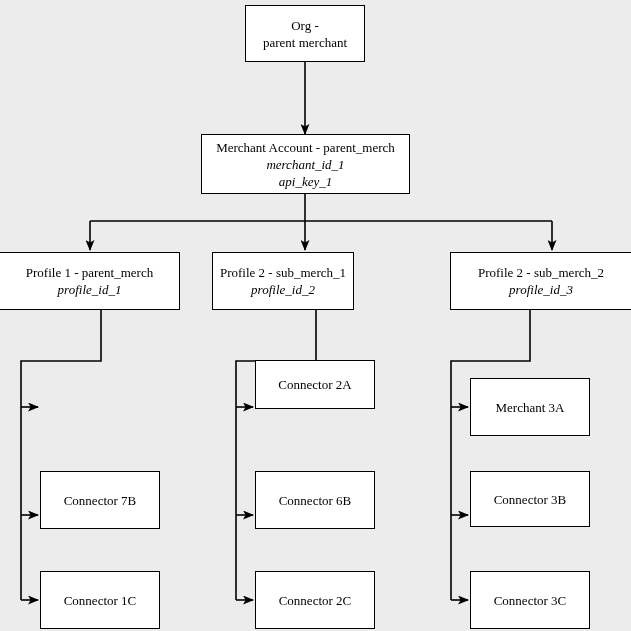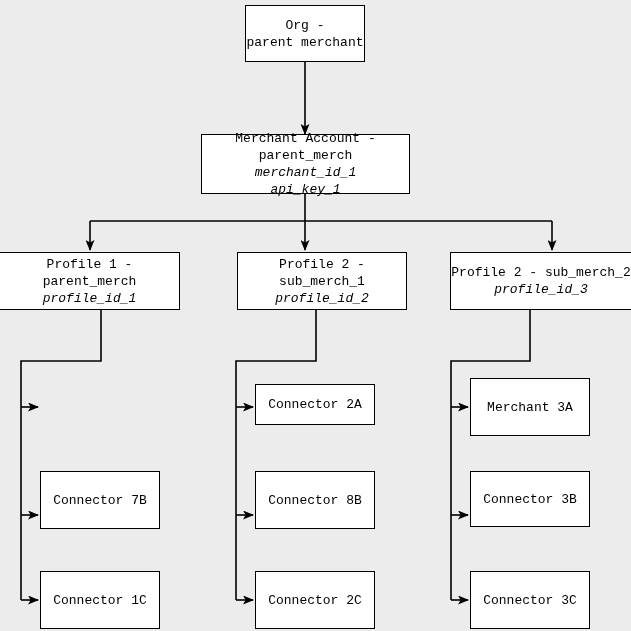--- a/index.html
+++ b/index.html
@@ -6,21 +6,21 @@
     margin: 0;
     padding: 0;
     background: #ececec;
   }
   #canvas {
     position: relative;
     width: 631px;
     height: 631px;
     background: #ececec;
     overflow: hidden;
-    font-family: Liberation Mono, monospace;
+    font-family: Liberation Serif, serif;
   }
   .node {
     position: absolute;
     background: #ffffff;
     border: 1.6px solid #000000;
     box-sizing: border-box;
     display: flex;
     flex-direction: column;
     align-items: center;
     justify-content: center;
@@ -104,42 +104,42 @@
     <div>Merchant Account - parent_merch</div>
     <div class="ital">merchant_id_1</div>
     <div class="ital">api_key_1</div>
   </div>
 
   <div class="node" style="left:-1px; top:252px; width:181px; height:58px;">
     <div>Profile 1 - parent_merch</div>
     <div class="ital">profile_id_1</div>
   </div>
 
-  <div class="node" style="left:237px; top:252px; width:170px; height:58px;">
+  <div class="node" style="left:212px; top:252px; width:142px; height:58px;">
     <div>Profile 2 - sub_merch_1</div>
     <div class="ital">profile_id_2</div>
   </div>
 
   <div class="node" style="left:450px; top:252px; width:182px; height:58px;">
     <div>Profile 2 - sub_merch_2</div>
     <div class="ital">profile_id_3</div>
   </div>
 
   <div class="node" style="left:40px; top:471px; width:120px; height:58px;">
     <div>Connector 7B</div>
   </div>
   <div class="node" style="left:40px; top:571px; width:120px; height:58px;">
     <div>Connector 1C</div>
   </div>
 
-  <div class="node" style="left:255px; top:384px; width:120px; height:41px;align-items:center;">
+  <div class="node" style="left:255px; top:360px; width:120px; height:49px;align-items:center;">
     <div>Connector 2A</div>
   </div>
   <div class="node" style="left:255px; top:471px; width:120px; height:58px;">
-    <div>Connector 8B</div>
+    <div>Connector 6B</div>
   </div>
   <div class="node" style="left:255px; top:571px; width:120px; height:58px;align-items:center;">
     <div>Connector 2C</div>
   </div>
 
   <div class="node" style="left:470px; top:378px; width:120px; height:58px;">
     <div>Merchant 3A</div>
   </div>
   <div class="node" style="left:470px; top:471px; width:120px; height:56px;">
     <div>Connector 3B</div>

